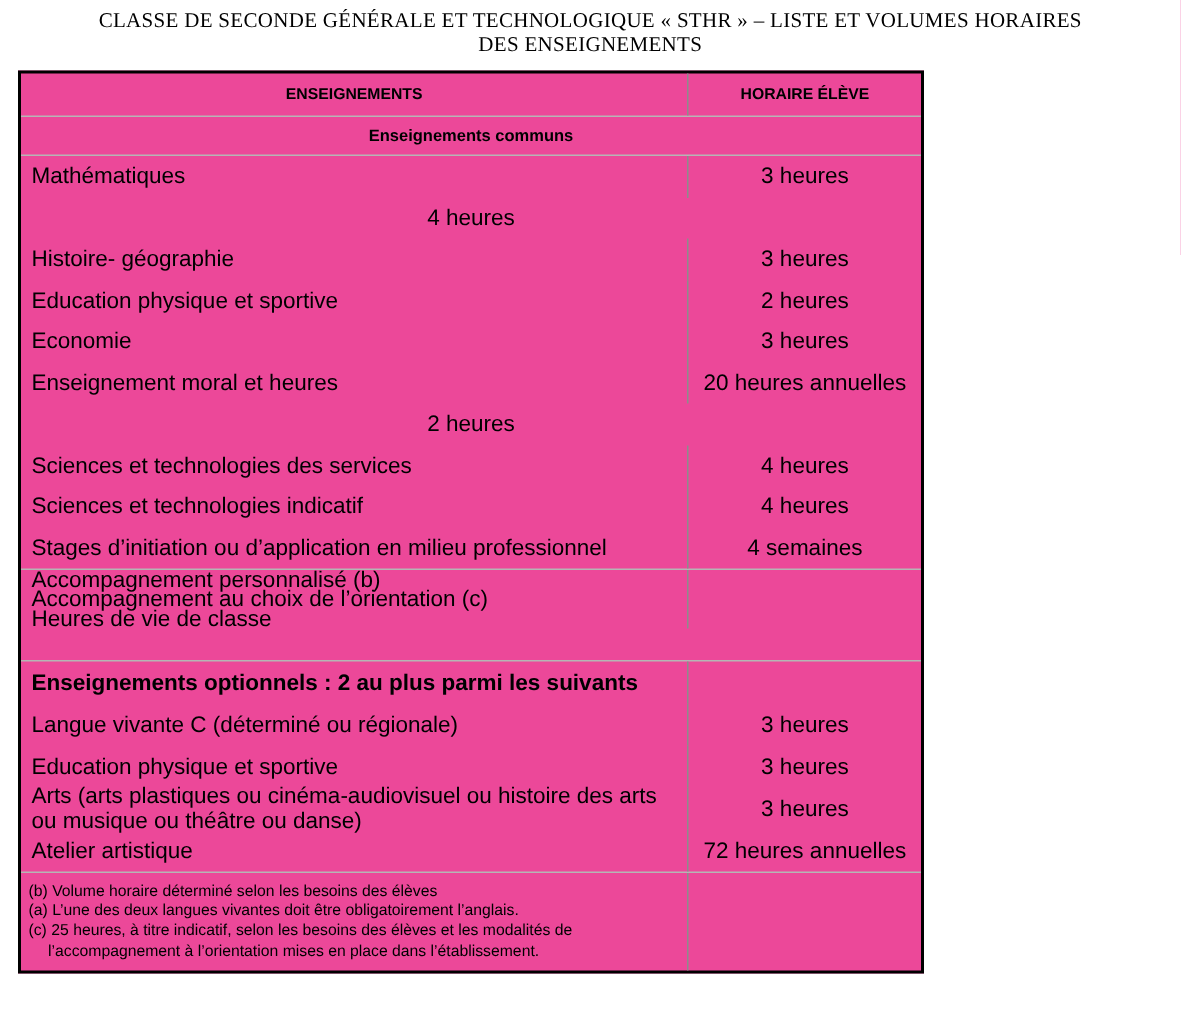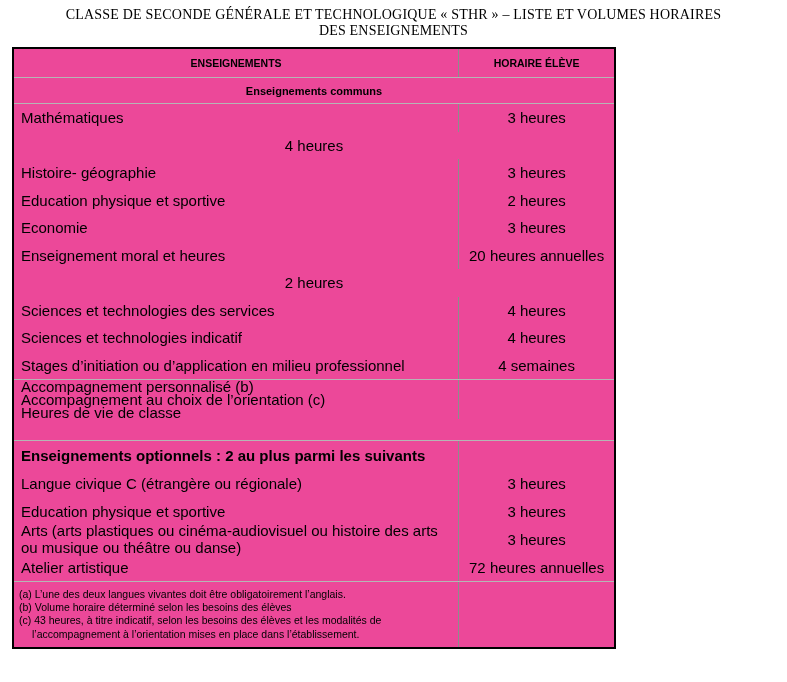--- a/index.html
+++ b/index.html
@@ -151,39 +151,39 @@
     </div>
     <div class="cell-r"></div>
   </div>
 
   <div class="hline">
     <div class="row row-head">
       <div class="cell-l">Enseignements optionnels : 2 au plus parmi les suivants</div>
       <div class="cell-r"></div>
     </div>
     <div class="row row-head">
-      <div class="cell-l" style="font-weight:normal">Langue civique C (étrangère ou régionale)</div>
+      <div class="cell-l" style="font-weight:normal">Langue vivante C (déterminé ou régionale)</div>
       <div class="cell-r">3 heures</div>
     </div>
     <div class="row row-head">
       <div class="cell-l" style="font-weight:normal">Education physique et sportive</div>
       <div class="cell-r">3 heures</div>
     </div>
     <div class="row row-head">
       <div class="cell-l" style="font-weight:normal">Arts (arts plastiques ou cinéma-audiovisuel ou histoire des arts ou musique ou théâtre ou danse)</div>
       <div class="cell-r">3 heures</div>
     </div>
     <div class="row row-head">
       <div class="cell-l" style="font-weight:normal">Atelier artistique</div>
       <div class="cell-r">72 heures annuelles</div>
     </div>
   </div>
 
   <div class="footnote-row">
     <div class="cell-l">
+      <div class="fn-item">(b) Volume horaire déterminé selon les besoins des élèves</div>
       <div class="fn-item">(a) L’une des deux langues vivantes doit être obligatoirement l’anglais.</div>
-      <div class="fn-item">(b) Volume horaire déterminé selon les besoins des élèves</div>
-      <div class="fn-item">(c) 43 heures, à titre indicatif, selon les besoins des élèves et les modalités de l’accompagnement à l’orientation mises en place dans l’établissement.</div>
+      <div class="fn-item">(c) 25 heures, à titre indicatif, selon les besoins des élèves et les modalités de l’accompagnement à l’orientation mises en place dans l’établissement.</div>
     </div>
     <div class="cell-r"></div>
   </div>
 
 </div>
 
 </body></html>

